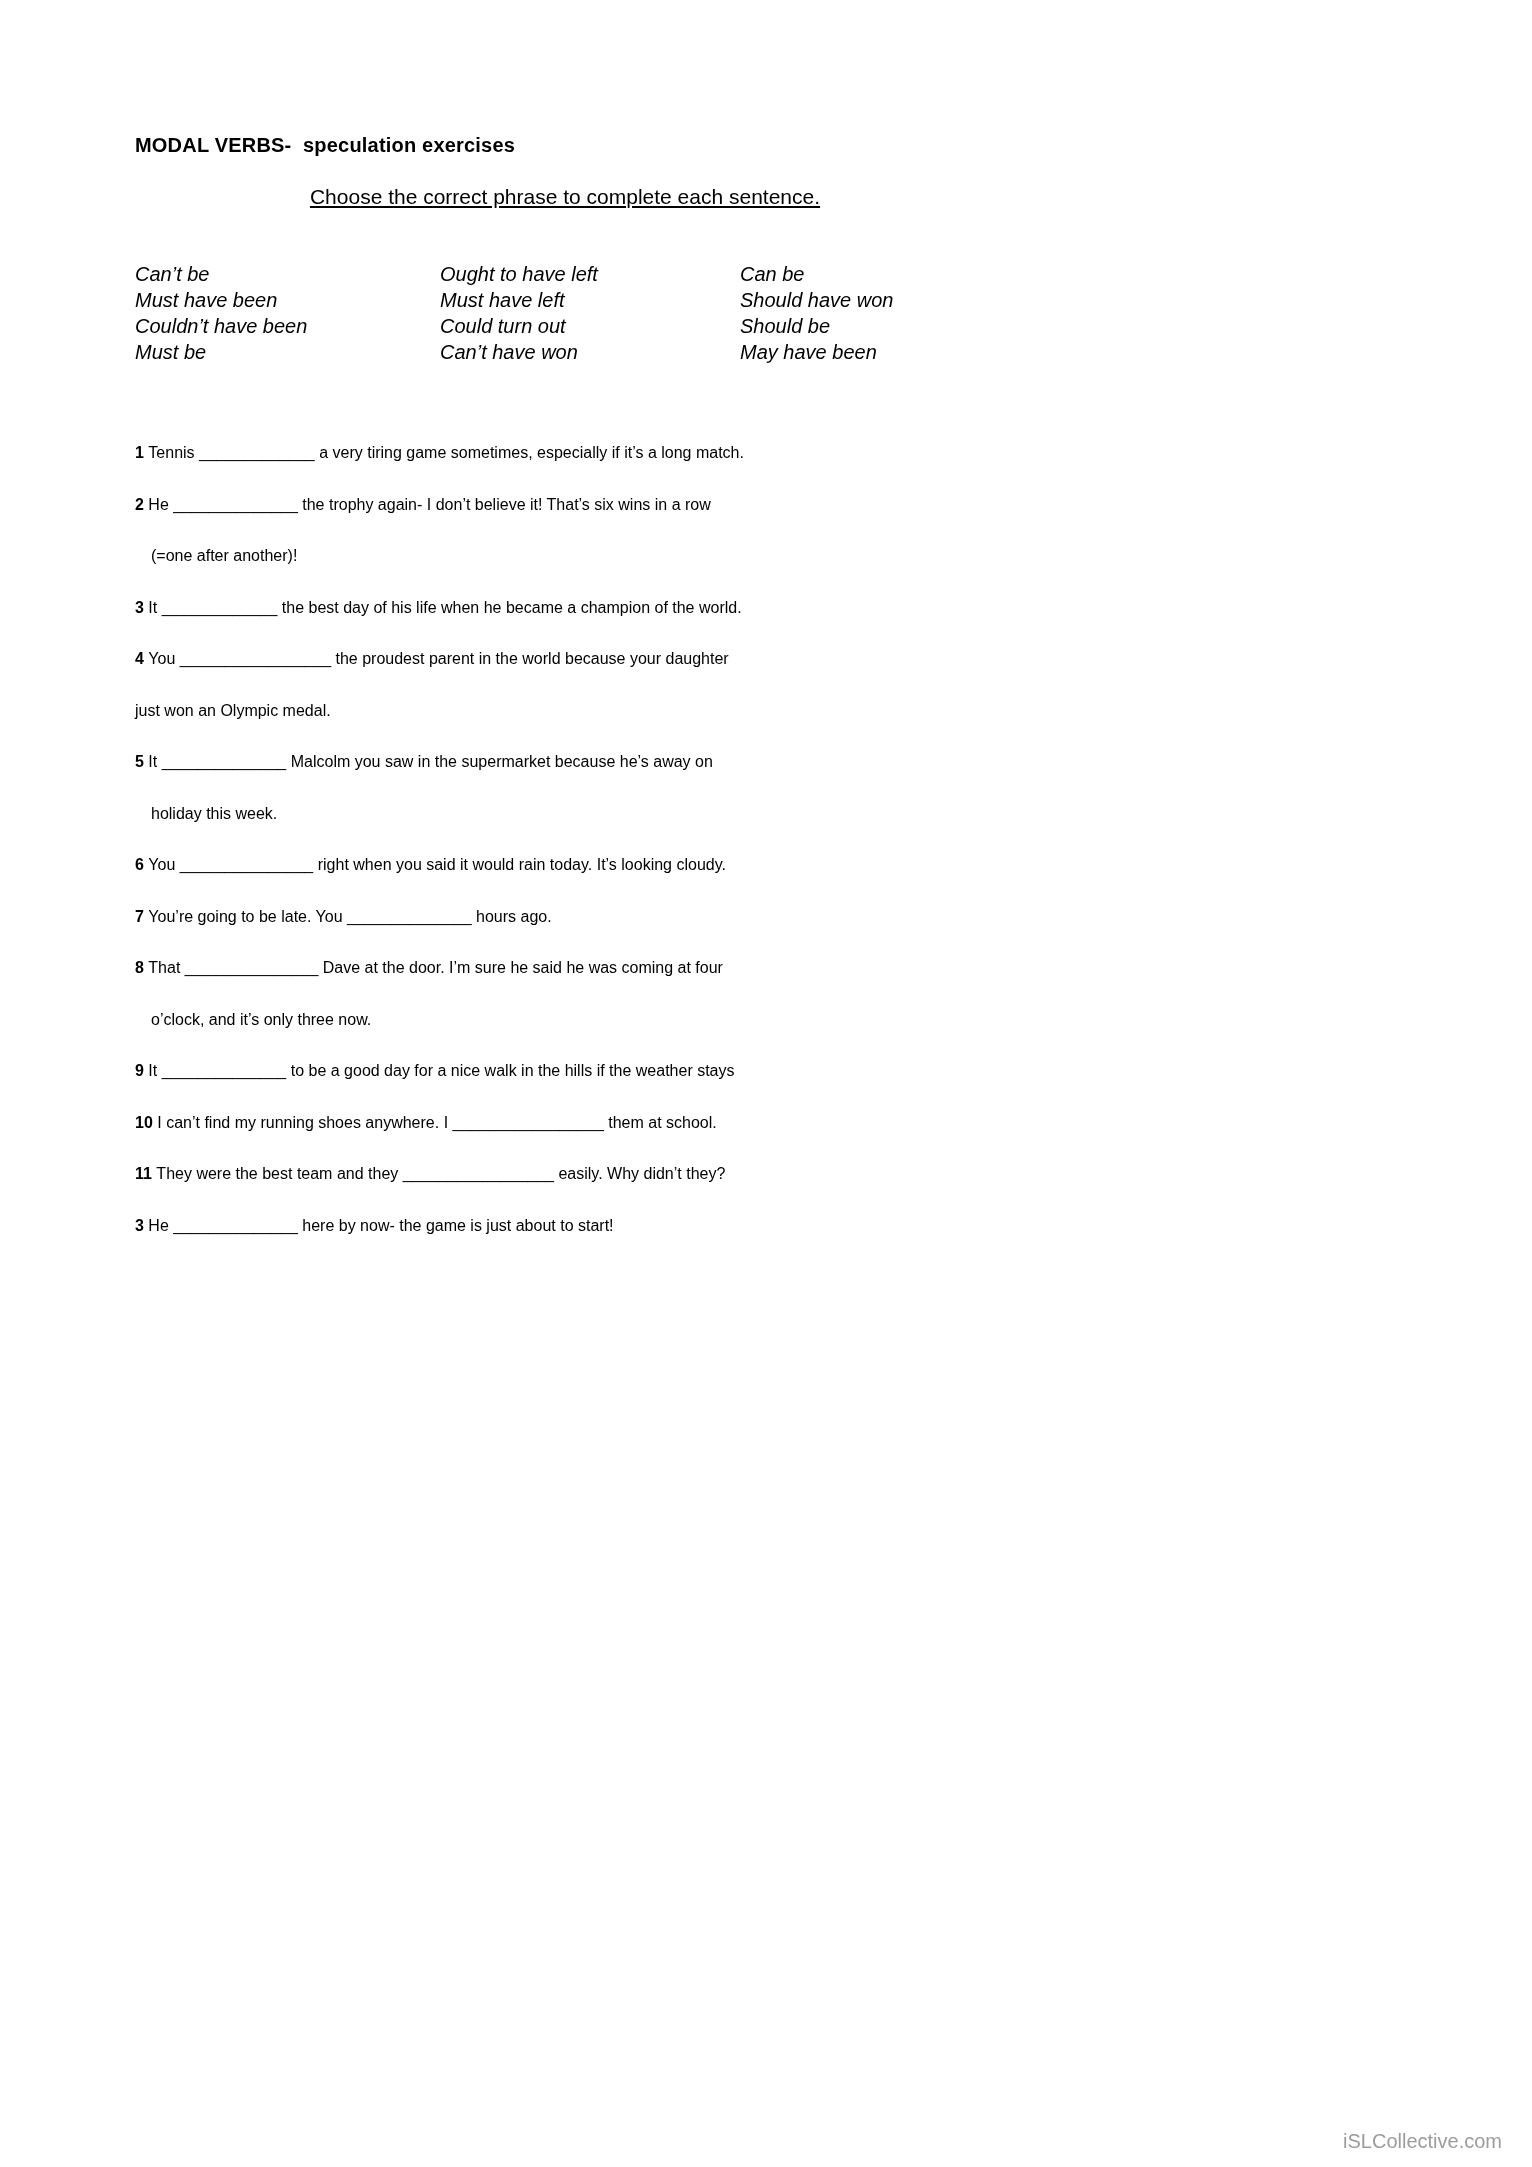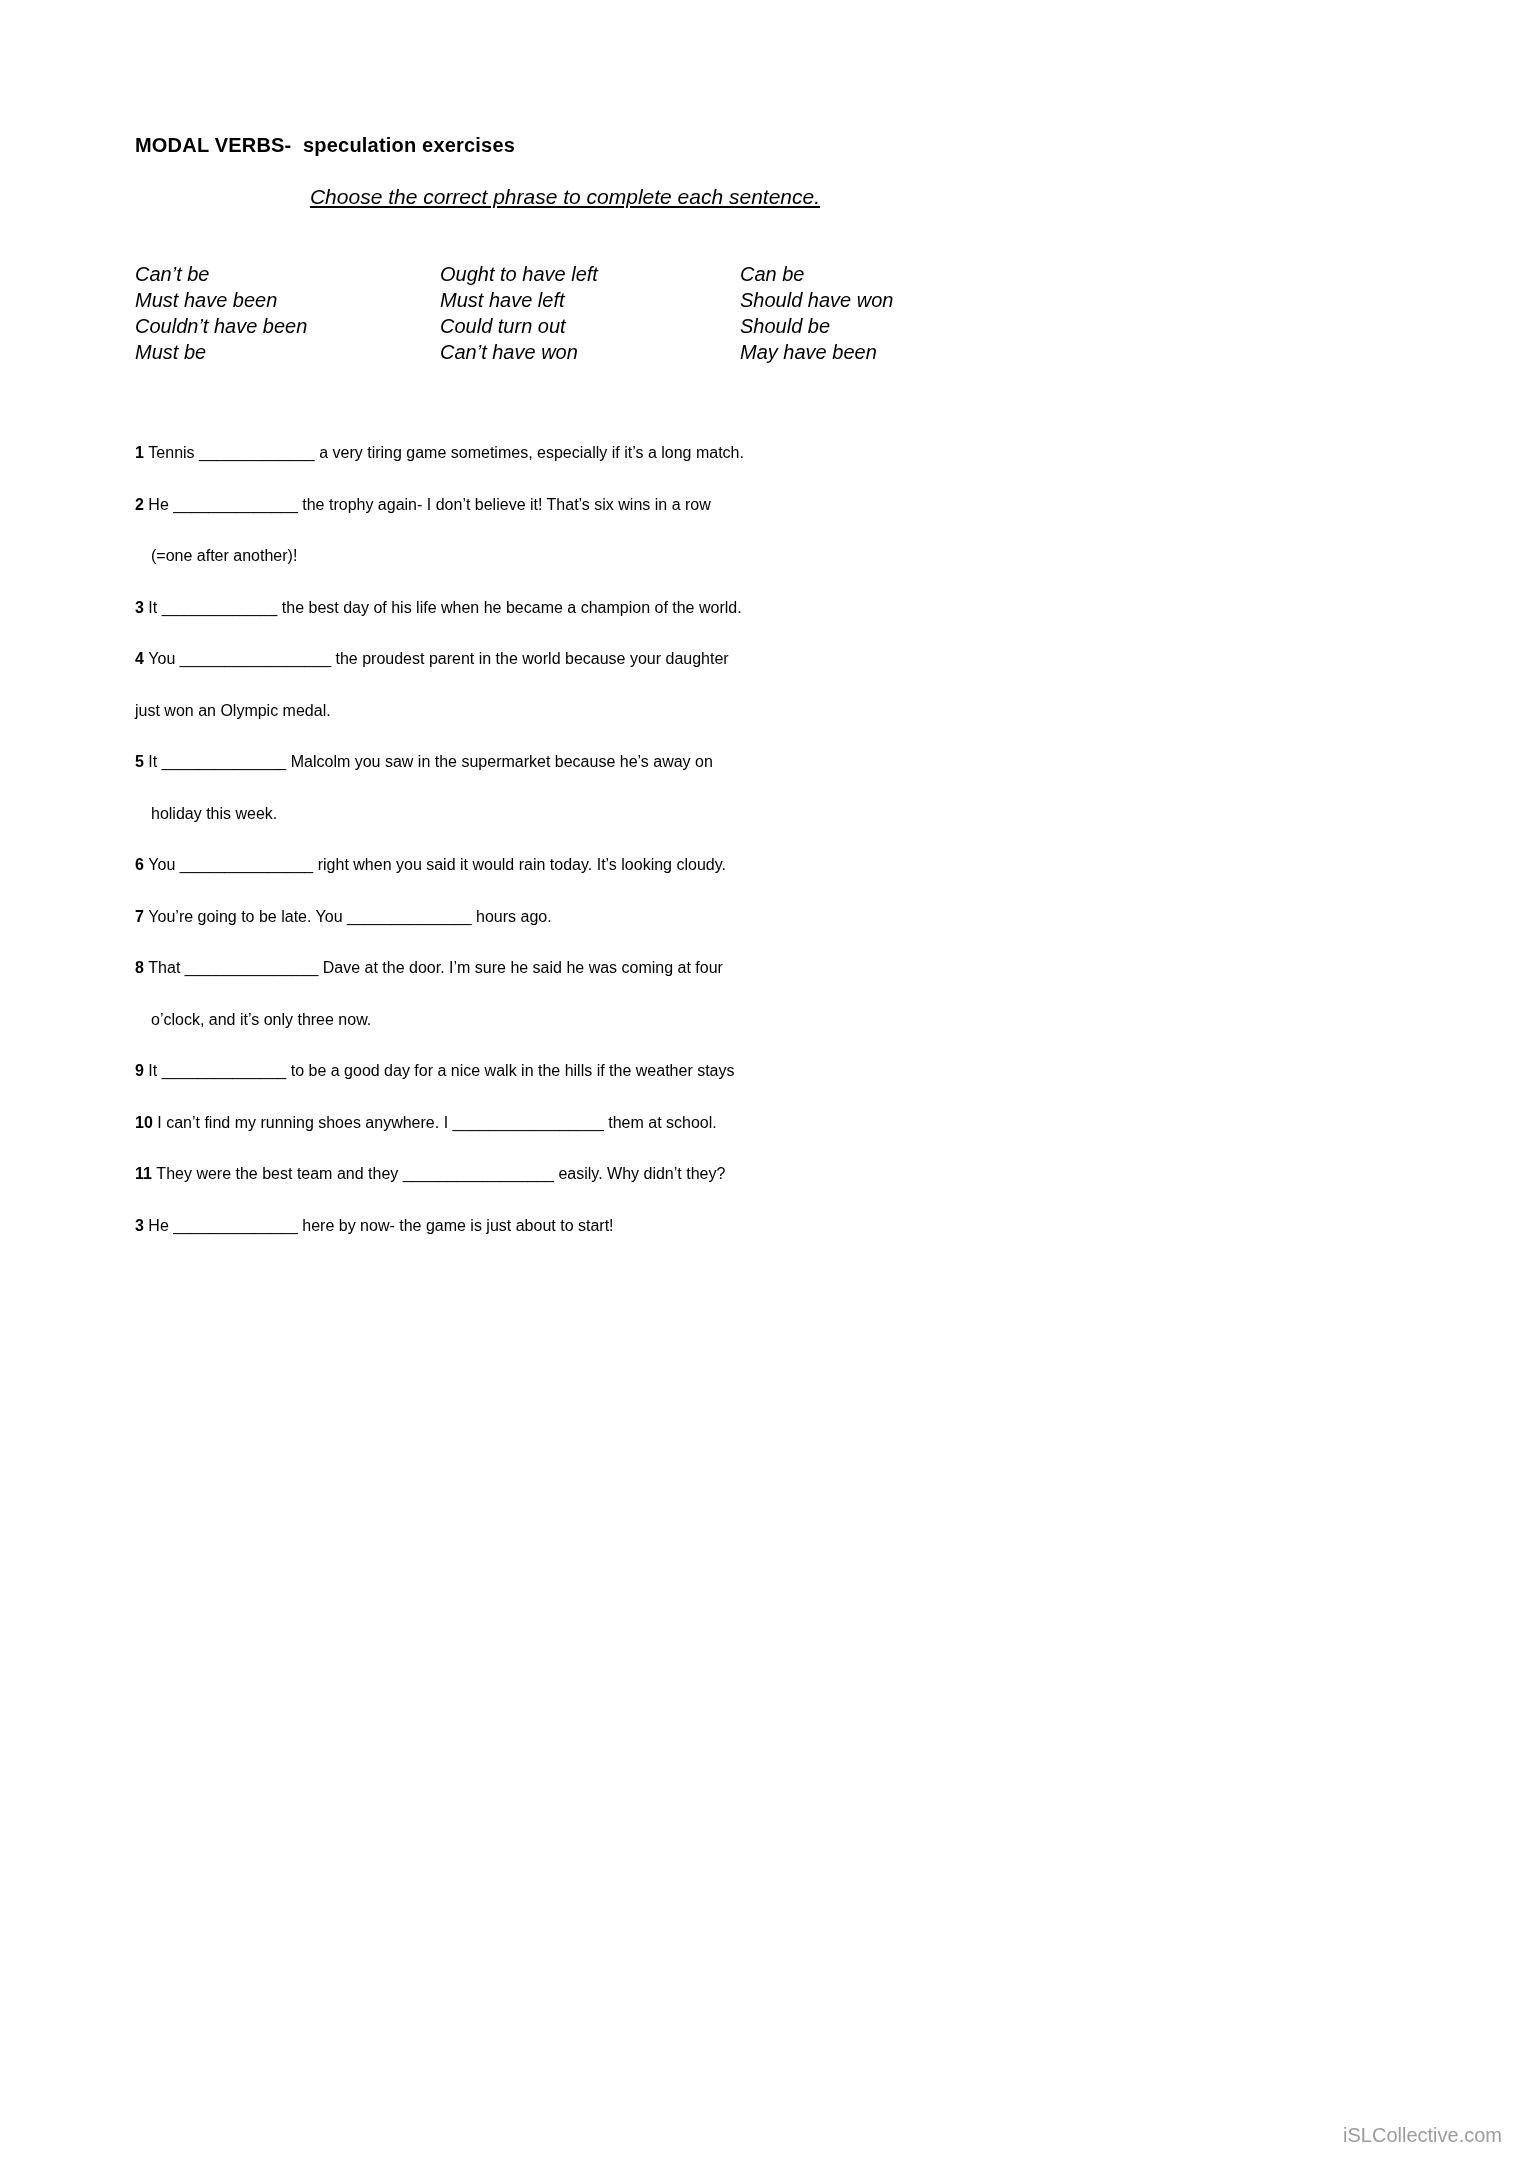--- a/index.html
+++ b/index.html
@@ -24,21 +24,20 @@
     font-size: 20px;
     font-weight: bold;
     white-space: pre-wrap;
     letter-spacing: 0.2px;
   }
   .subtitle {
     margin-top: 28px;
     text-align: center;
     font-size: 21px;
     text-decoration: underline;
-    font-style: italic;
   }
   .word-bank {
     margin-top: 52px;
     display: flex;
     font-style: italic;
     font-size: 20px;
     line-height: 26px;
   }
   .wb-col { flex: 0 0 auto; }
   .wb-col:nth-child(1) { width: 305px; }
@@ -48,21 +47,21 @@
     font-size: 16px;
     line-height: 51.5px;
   }
   .ex-line { white-space: pre-wrap; }
   .ex-line.indent { padding-left: 16px; }
   .ex-num { font-weight: bold; }
   .italic { }
   .footer {
     position: absolute;
     right: 30px;
-    bottom: 20px;
+    bottom: 14px;
     font-size: 20px;
     color: #9c9c9c;
   }
 </style>
 </head>
 <body>
 
 <div class="content">
   <div class="title">MODAL VERBS-  speculation exercises</div>
   <div class="subtitle">Choose the correct phrase to complete each sentence.</div>

